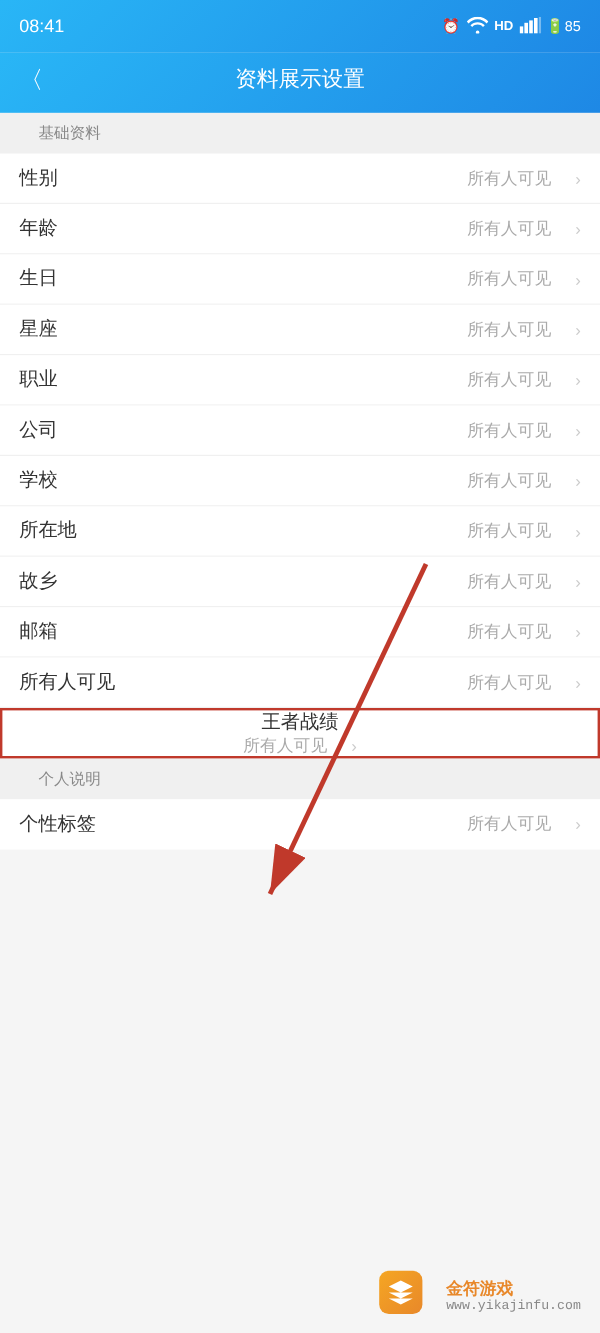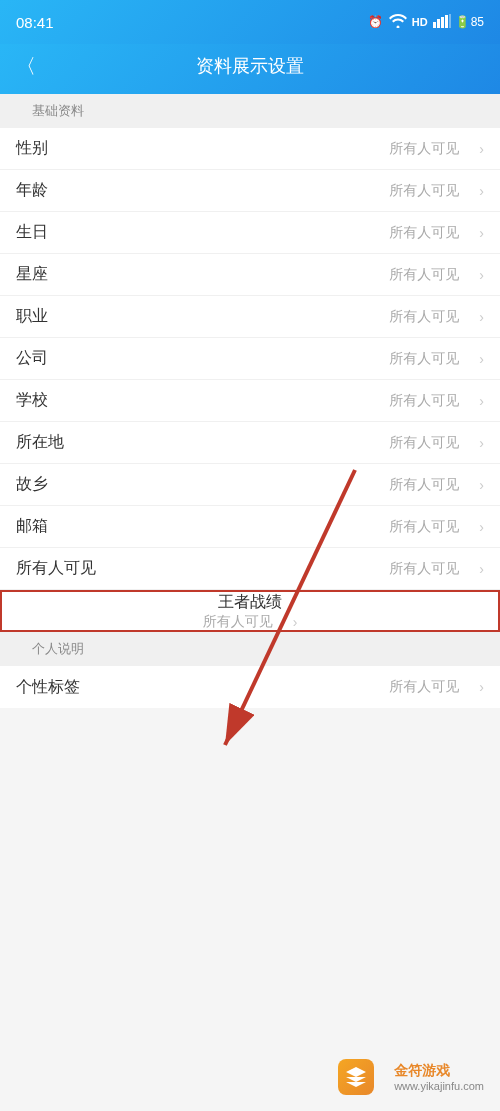--- a/index.html
+++ b/index.html
@@ -115,23 +115,24 @@
       pointer-events: none;
       z-index: 10;
     }
 
     
     .watermark {
       position: absolute;
       bottom: 16px;
       right: 16px;
       display: flex;
-      align-items: center;
+      align-items: flex-end;
       gap: 20px;
       z-index: 5;
+      font-family: Liberation Mono, monospace;
     }
     .watermark-icon {
       width: 36px;
       height: 36px;
       background: linear-gradient(135deg, #f5a623, #e8882a);
       border-radius: 8px;
       display: flex;
       align-items: center;
       justify-content: center;
       color: white;

